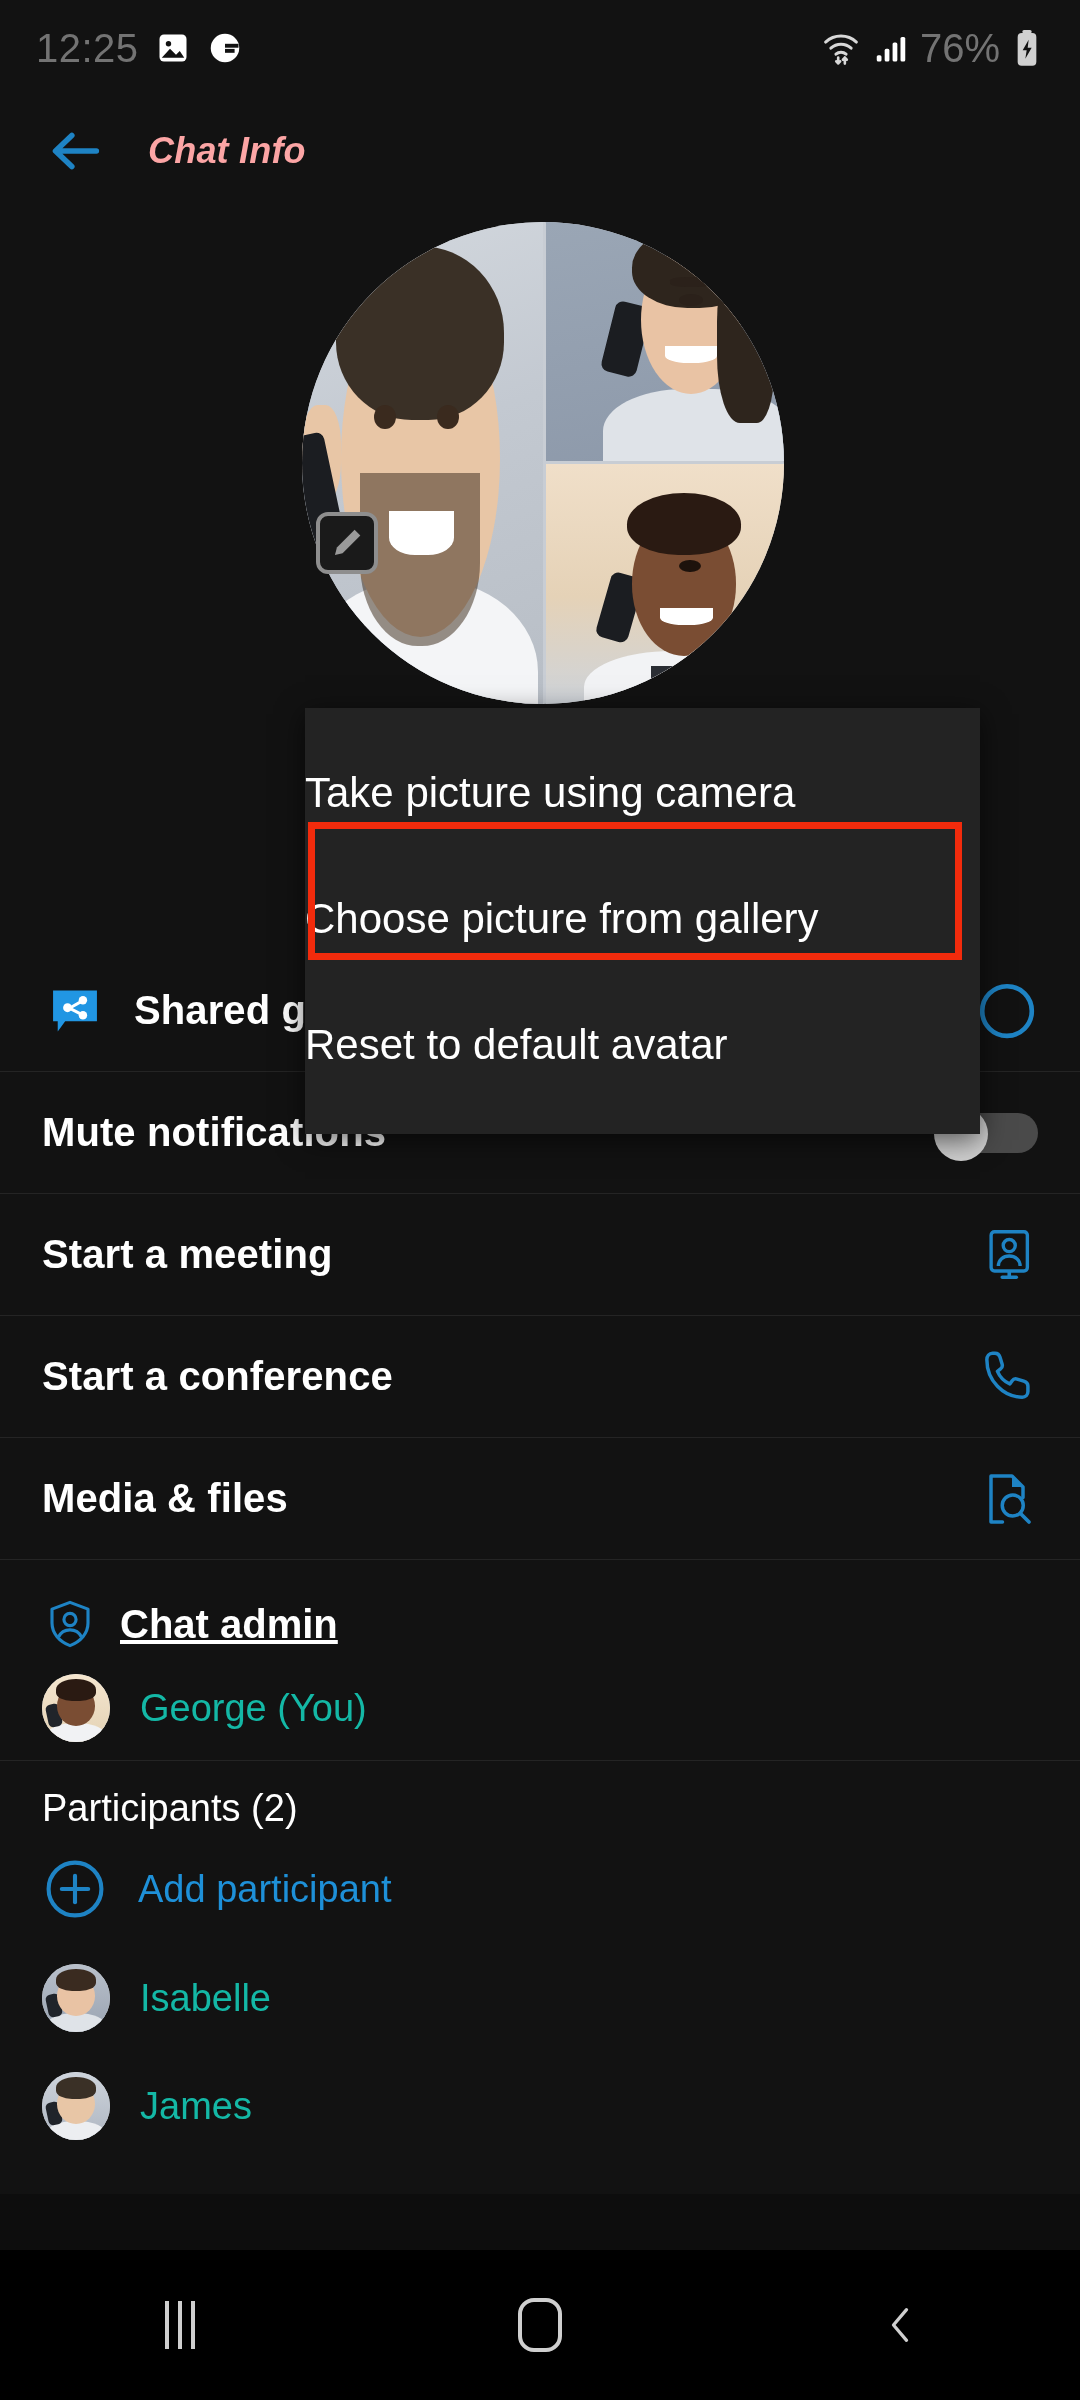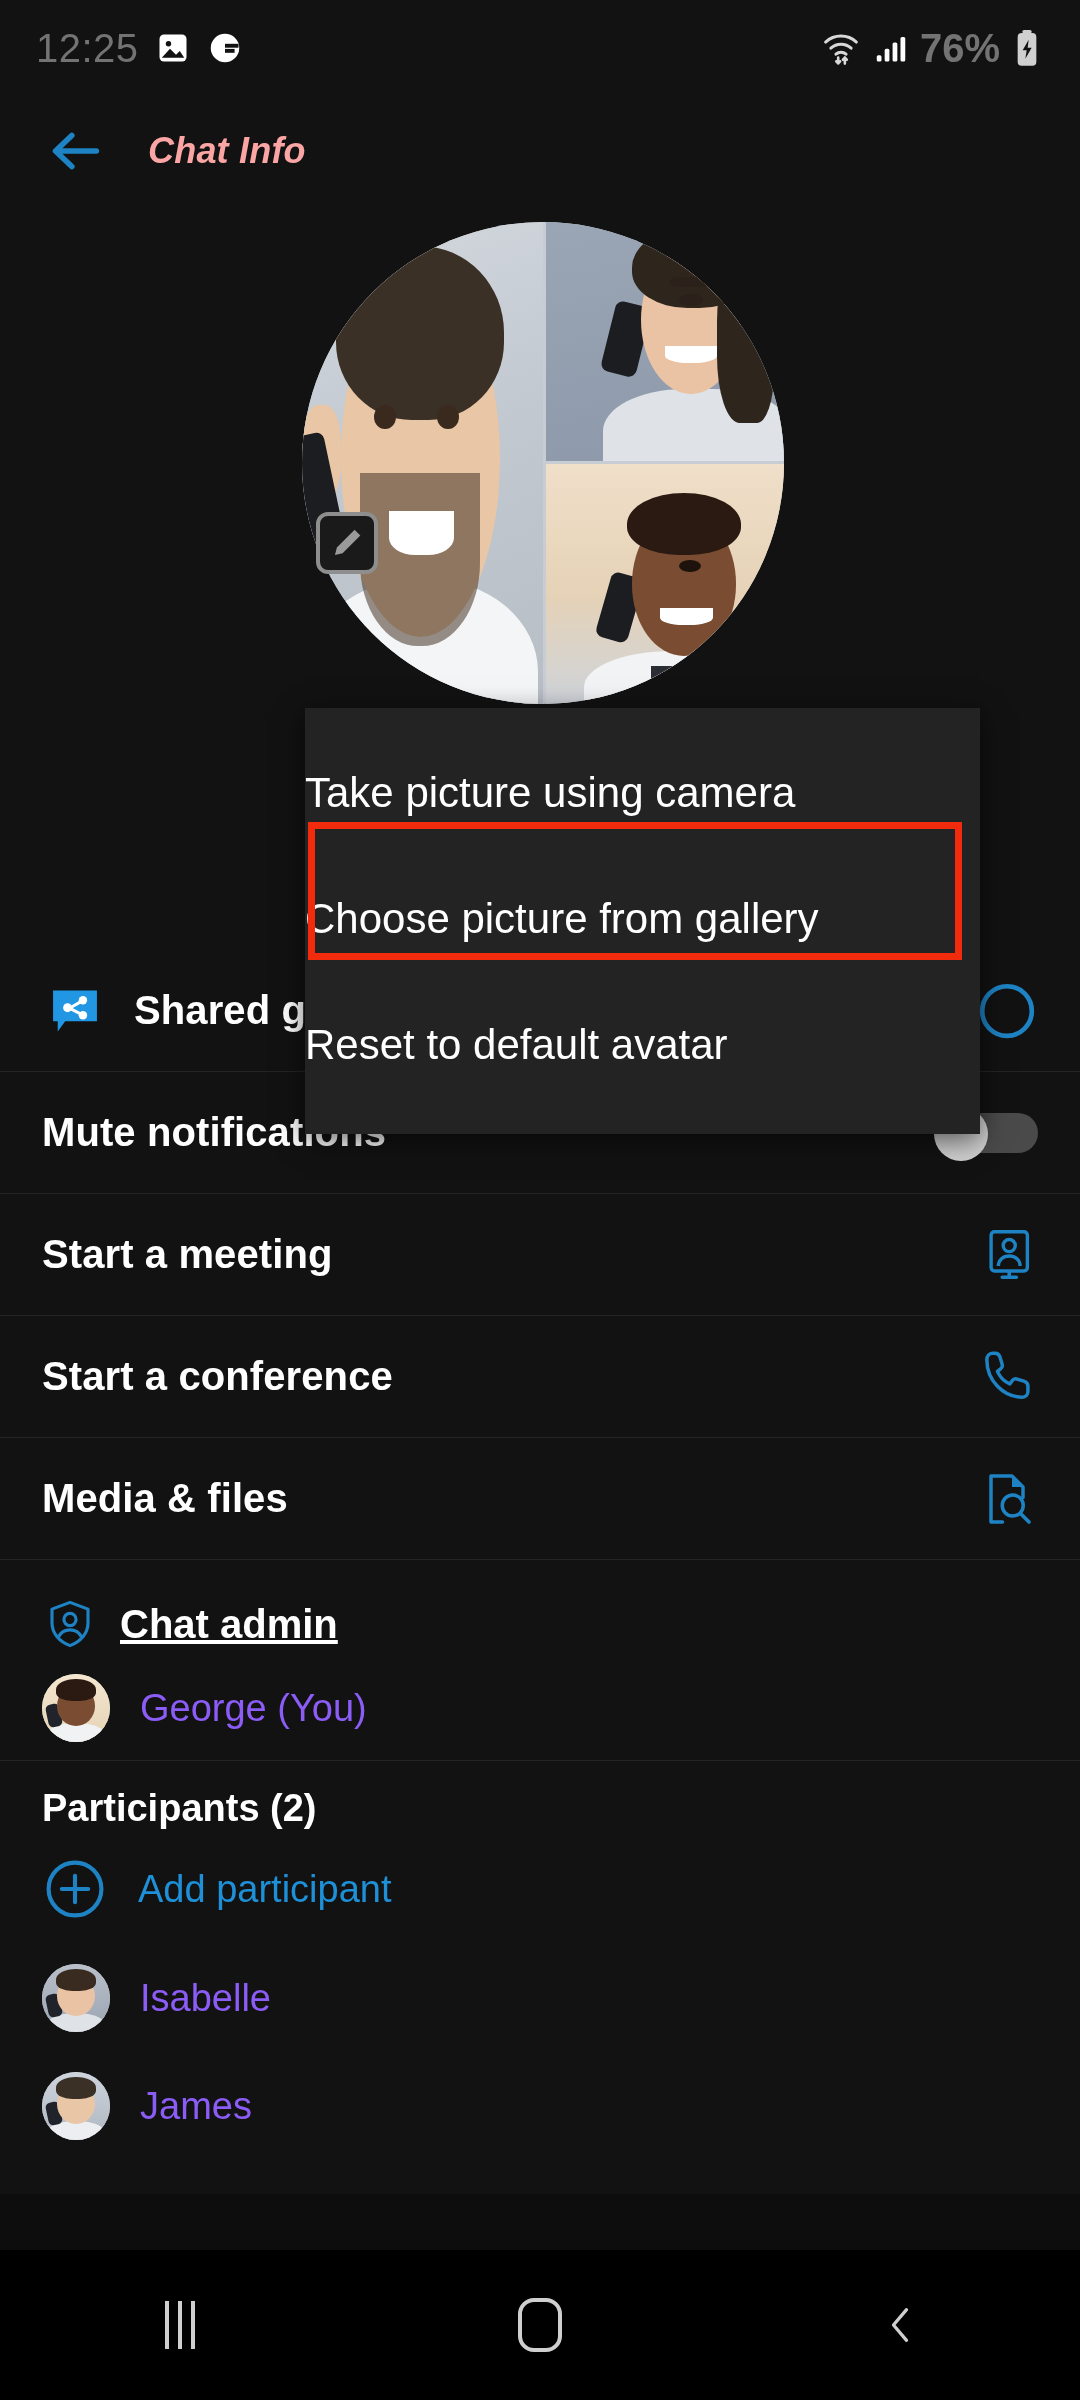--- a/index.html
+++ b/index.html
@@ -20,21 +20,21 @@
   #statusbar {
     position: absolute; top: 0; left: 0;
     width: 1080px; height: 96px;
     display: flex; align-items: center;
     padding: 0 36px;
     color: #737373;
   }
   .sb-left { display: flex; align-items: center; gap: 16px; }
   .sb-right { display: flex; align-items: center; gap: 10px; margin-left: auto; }
   .sb-time { font-size: 40px; font-weight: 400; letter-spacing: .5px; }
-  .sb-pct { font-size: 40px; font-weight: 700; }
+  .sb-pct { font-size: 40px; font-weight: 400; }
   .ico { display: inline-flex; align-items: center; justify-content: center; }
 
   
   #header {
     position: absolute; top: 96px; left: 0;
     width: 1080px; height: 110px;
     display: flex; align-items: center;
     padding-left: 40px;
   }
   #back-arrow { width: 70px; height: 70px; display: flex; align-items: center; justify-content: center; }
@@ -130,22 +130,22 @@
   .toggle .track { position: absolute; right: 0; top: 6px; width: 86px; height: 40px; border-radius: 20px; background: #4a4a4a; }
   .toggle .knob { position: absolute; left: 0; top: 0; width: 54px; height: 54px; border-radius: 50%; background: #cfcfcf; }
 
   
   .section { padding: 0 42px; border-bottom: 1px solid #242424; }
   .sec-head { display: flex; align-items: center; padding-top: 36px; }
   .sec-head .sec-ico { width: 56px; height: 56px; margin-right: 22px; display: flex; align-items: center; justify-content: center; }
   .sec-title { color: #fff; font-size: 40px; font-weight: 700; text-decoration: underline; }
   .person { display: flex; align-items: center; padding: 22px 0 18px 0; }
   .person .pa { width: 68px; height: 68px; border-radius: 50%; overflow: hidden; margin-right: 30px; position: relative; flex: 0 0 auto; background:#cfd4da; }
-  .person .pname { color: #8b5cf6; font-size: 38px; }
-  .sub-title { color: #fff; font-size: 38px; font-weight: 700; padding-top: 26px; }
+  .person .pname { color: #14b8a6; font-size: 38px; }
+  .sub-title { color: #fff; font-size: 38px; font-weight: 400; padding-top: 26px; }
   .add-row { display: flex; align-items: center; padding: 26px 0 20px 0; }
   .add-row .plus { width: 66px; height: 66px; margin-right: 30px; flex: 0 0 auto; }
   .add-row .add-label { color: #1e90d8; font-size: 38px; }
 
   
   .pa .ph-bg { position: absolute; inset: 0; }
   .pa .ph-face { position: absolute; left: 22%; top: 18%; width: 56%; height: 58%; border-radius: 50%; }
   .pa .ph-hair { position: absolute; left: 20%; top: 8%; width: 60%; height: 32%; border-radius: 50% 50% 40% 40%; }
   .pa .ph-body { position: absolute; left: 6%; top: 72%; width: 88%; height: 40%; border-radius: 48% 48% 0 0; }
   .pa .ph-ph { position: absolute; left: 8%; top: 44%; width: 20%; height: 34%; background: #20242a; border-radius: 5px; transform: rotate(-12deg); }

